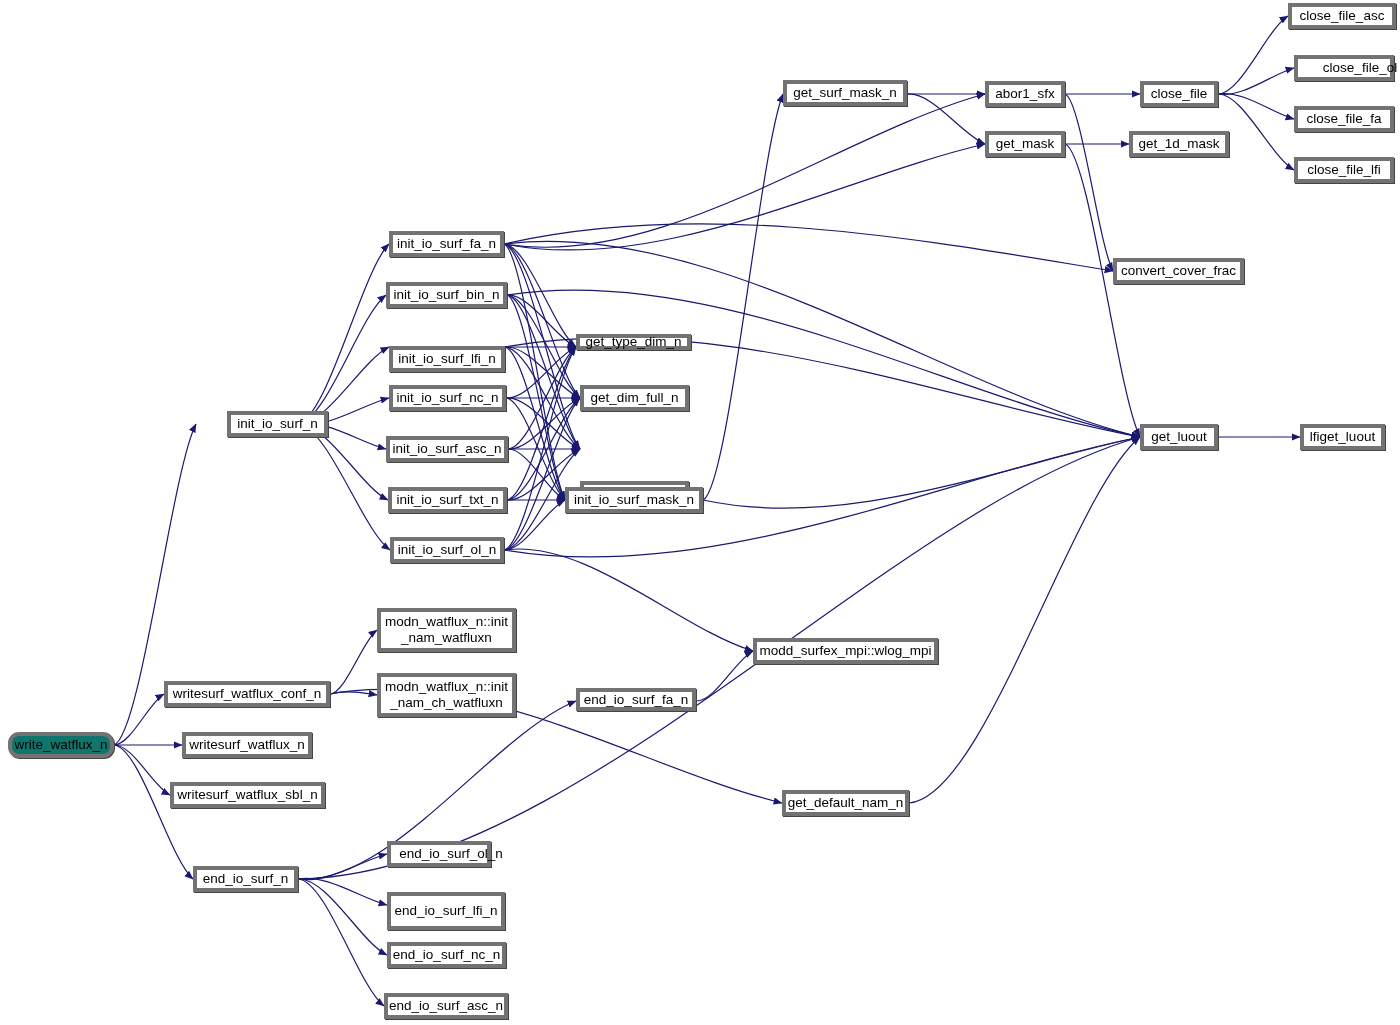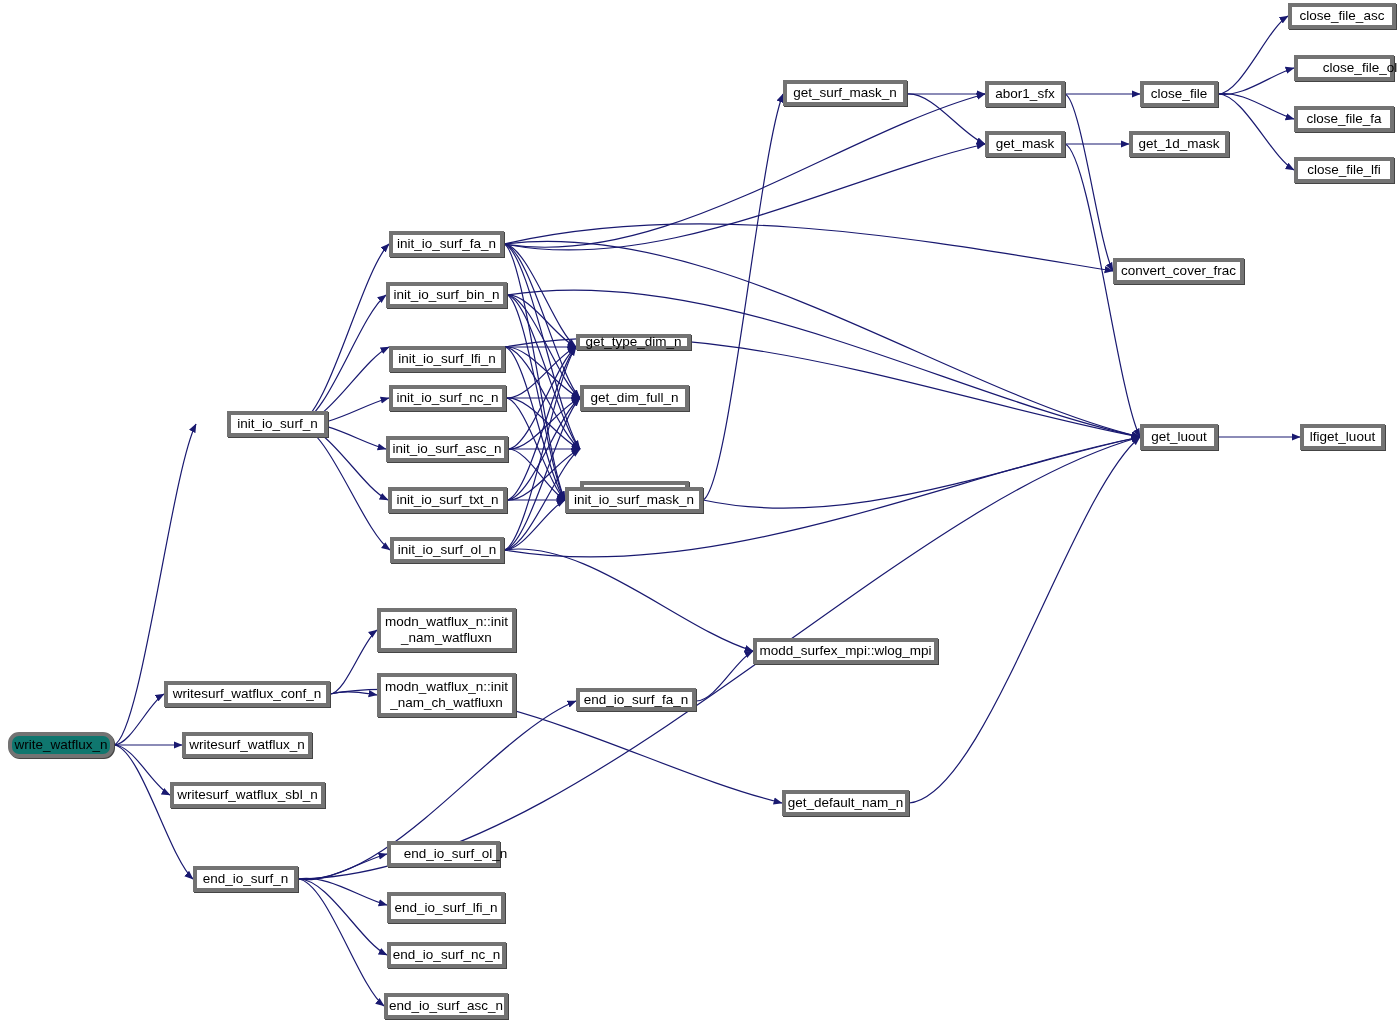--- a/index.html
+++ b/index.html
@@ -146,22 +146,22 @@
       <div class="node" style="left: 580px; top: 385px; width: 109px; height: 26px;">get_dim_full_n</div>
       <div class="node" style="left: 580px; top: 436px; width: 109px; height: 26px; margin-top: 45px;">get_size_full_n</div>
       <div class="node" style="left: 565px; top: 487px; width: 138px; height: 26px;">init_io_surf_mask_n</div>
       <div class="node" style="left: 377px; top: 608px; width: 139px; height: 44px;">modn_watflux_n::init
 _nam_watfluxn</div>
       <div class="node" style="left: 377px; top: 673px; width: 139px; height: 44px;">modn_watflux_n::init
 _nam_ch_watfluxn</div>
       <div class="node" style="left: 576px; top: 688px; width: 120px; height: 23px;">end_io_surf_fa_n</div>
       <div class="node" style="left: 753px; top: 638px; width: 185px; height: 26px;">modd_surfex_mpi::wlog_mpi</div>
       <div class="node" style="left: 782px; top: 790px; width: 127px; height: 26px;">get_default_nam_n</div>
-      <div class="node" style="left: 387px; top: 841px; width: 113px; height: 26px; padding-left: 24px;">end_io_surf_ol_n</div>
-      <div class="node" style="left: 387px; top: 892px; width: 118px; height: 31px;">end_io_surf_lfi_n</div>
+      <div class="node" style="left: 387px; top: 841px; width: 104px; height: 26px; padding-left: 24px;">end_io_surf_ol_n</div>
+      <div class="node" style="left: 387px; top: 892px; width: 118px; height: 38px;">end_io_surf_lfi_n</div>
       <div class="node" style="left: 387px; top: 942px; width: 119px; height: 26px;">end_io_surf_nc_n</div>
       <div class="node" style="left: 384px; top: 993px; width: 124px; height: 26px;">end_io_surf_asc_n</div>
       <div class="node" style="left: 783px; top: 80px; width: 124px; height: 26px;">get_surf_mask_n</div>
       <div class="node" style="left: 985px; top: 81px; width: 80px; height: 26px;">abor1_sfx</div>
       <div class="node" style="left: 985px; top: 131px; width: 80px; height: 26px;">get_mask</div>
       <div class="node" style="left: 1129px; top: 131px; width: 100px; height: 26px;">get_1d_mask</div>
       <div class="node" style="left: 1140px; top: 81px; width: 78px; height: 26px;">close_file</div>
       <div class="node" style="left: 1288px; top: 3px; width: 108px; height: 26px;">close_file_asc</div>
       <div class="node" style="left: 1294px; top: 55px; width: 100px; height: 26px; padding-left: 32px;">close_file_ol</div>
       <div class="node" style="left: 1294px; top: 106px; width: 100px; height: 26px;">close_file_fa</div>

